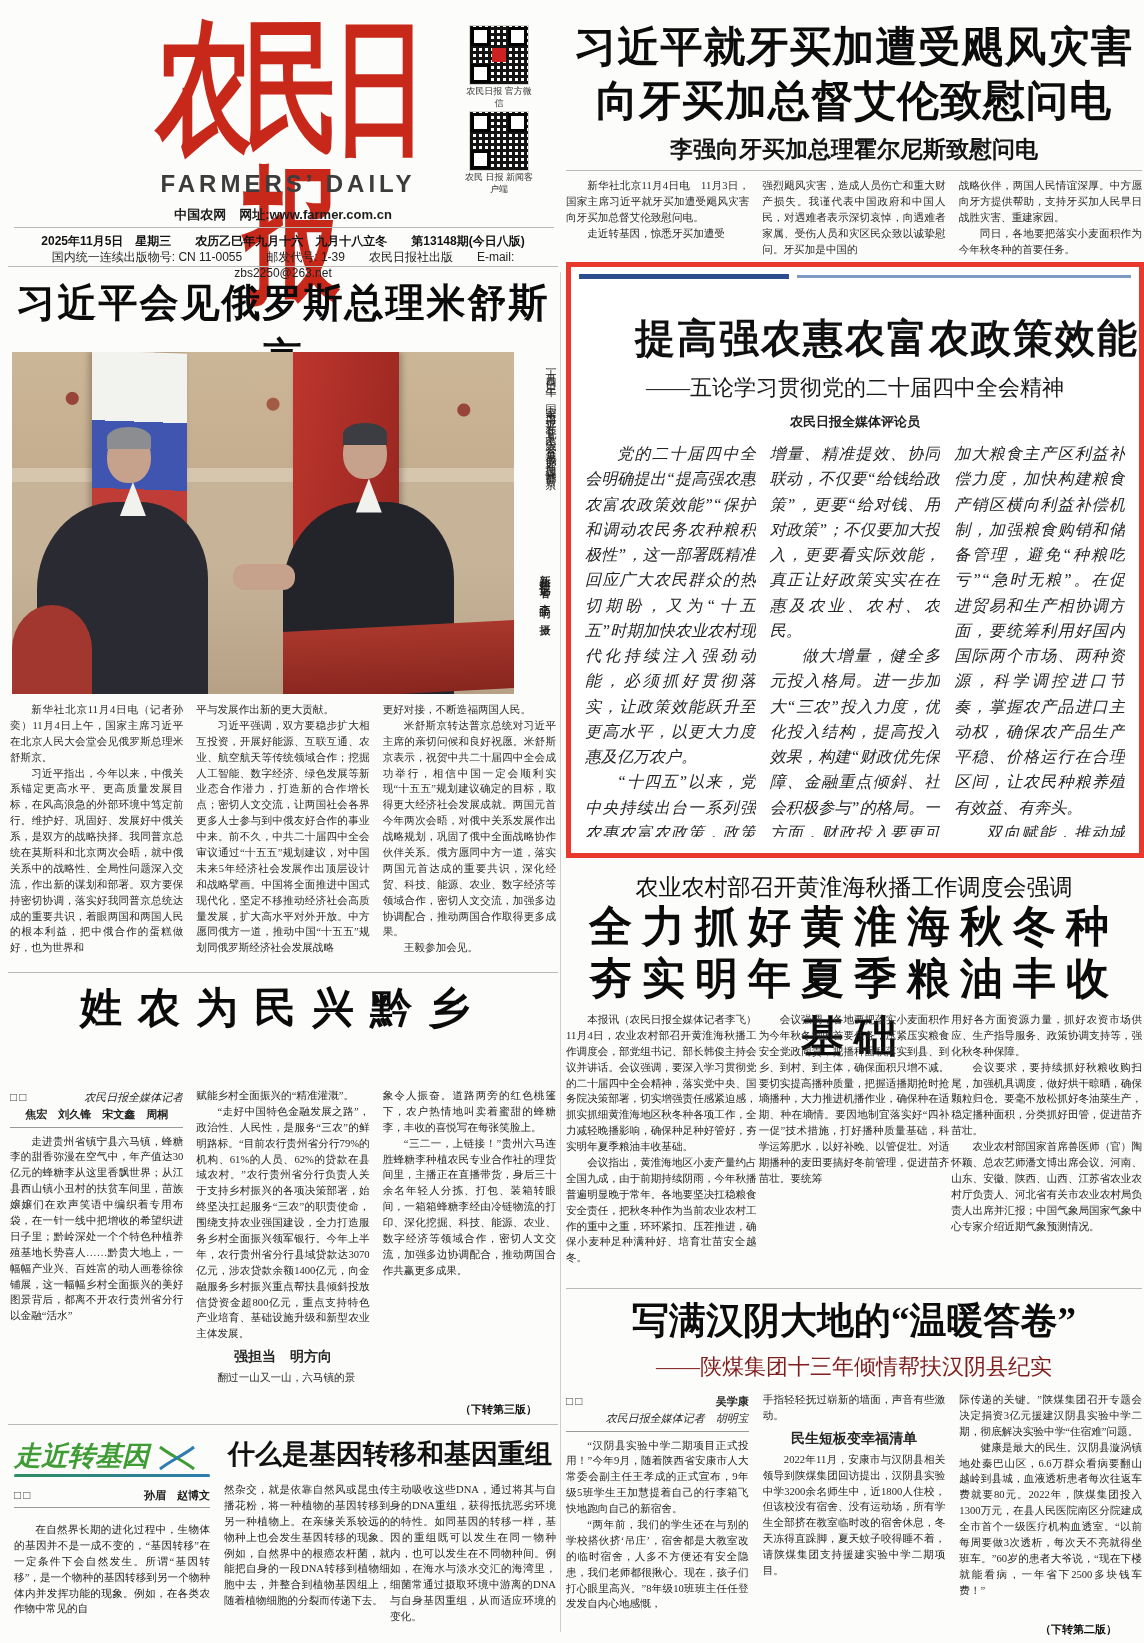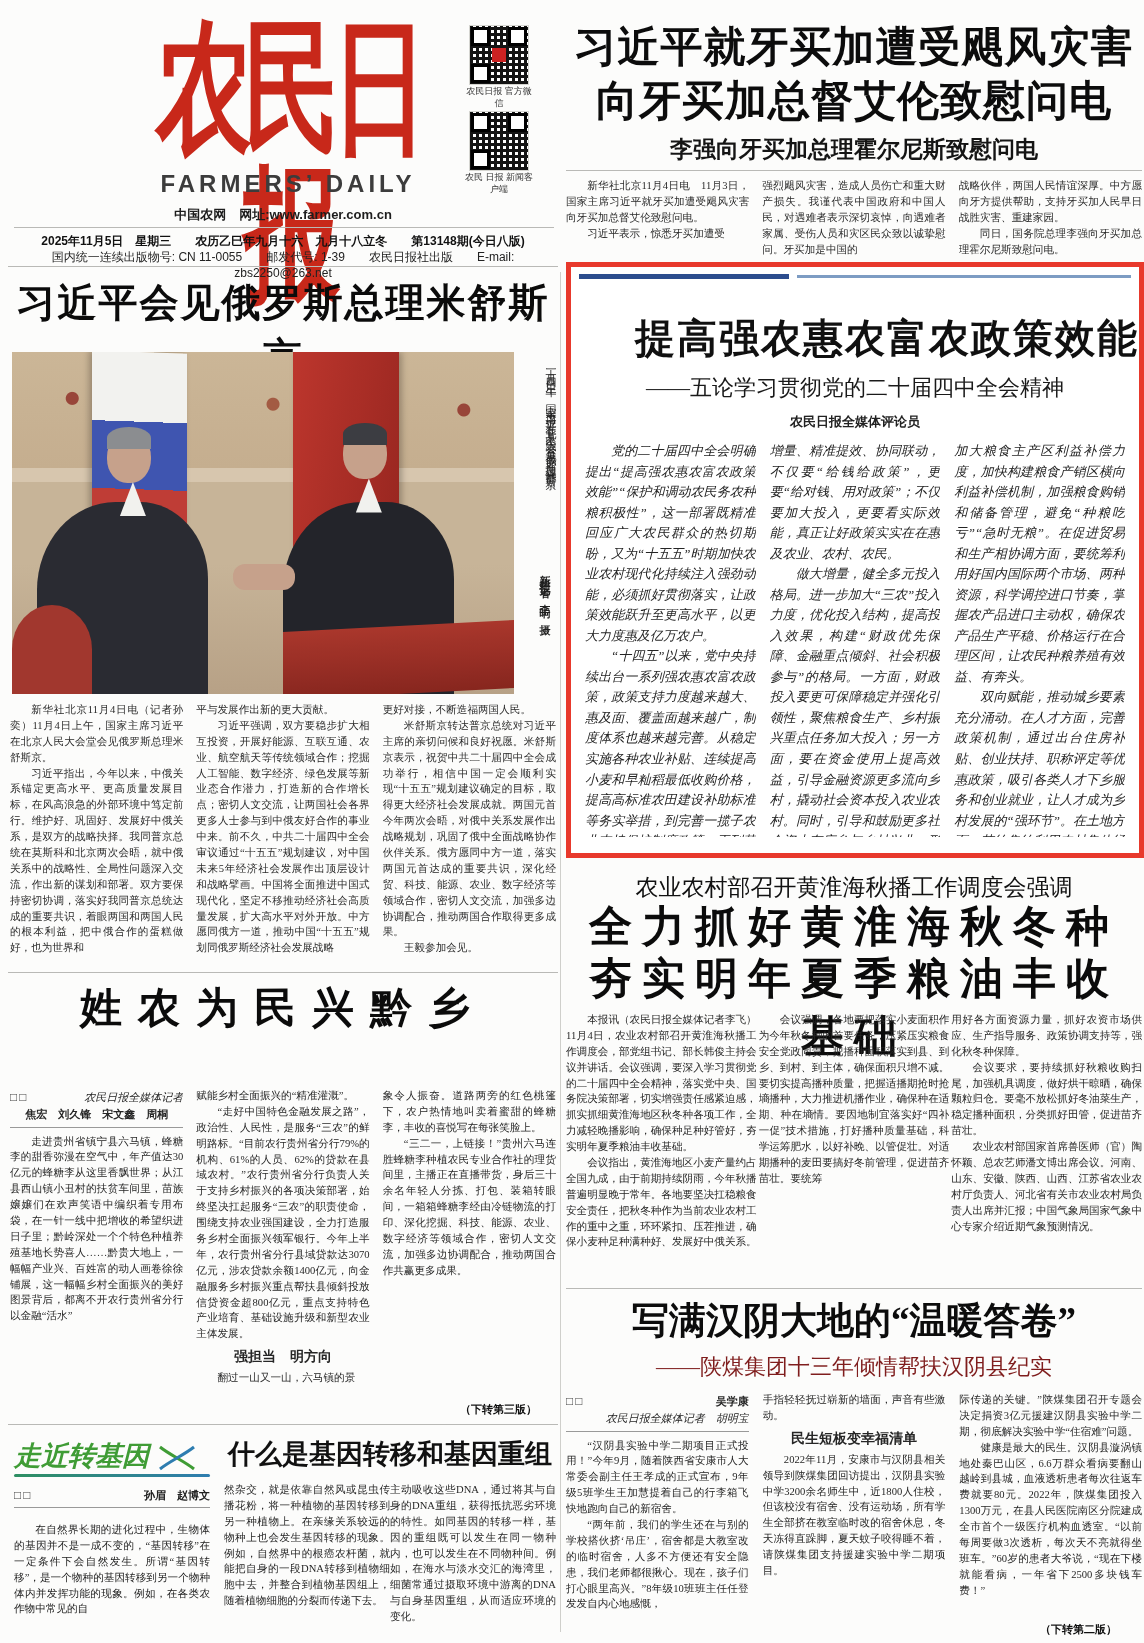--- a/index.html
+++ b/index.html
@@ -70,21 +70,21 @@
   
   .redbox{left:566px;top:262px;width:568px;height:586px;border:5px solid #e8392c;background:#fff;}
   .bluebar{position:absolute;left:8px;top:7px;right:8px;height:5px;display:flex;gap:8px;}
   .bluebar span:first-child{width:38%;background:#2c4d8e;}
   .bluebar span:last-child{flex:1;background:#7d9cc3;height:3px;align-self:center;}
   .ed-title{position:absolute;left:0;top:44px;width:100%;text-align:right;font:900 40px "Liberation Serif",serif;
             color:#101010;letter-spacing:2px;}
   .ed-sub{position:absolute;left:0;top:106px;width:100%;text-align:center;font:22px "Liberation Serif",serif;color:#1a1a1a;}
   .ed-by{position:absolute;left:0;top:146px;width:100%;text-align:center;font:700 13px "Liberation Serif",serif;}
   .ed-cols{position:absolute;left:14px;top:174px;right:14px;height:396px;display:flex;gap:14px;}
-  .ed-col{flex:1;overflow:hidden;font-style:italic;font-size:13px;line-height:1.58;color:#242424;}
+  .ed-col{flex:1;overflow:hidden;font-style:italic;font-size:16px;line-height:1.58;color:#242424;}
 
   
   .qz-kicker{left:566px;top:872px;width:576px;text-align:center;font:23px "Liberation Serif",serif;color:#111;}
   .qz-h{left:566px;width:576px;text-align:center;font:900 43px "Liberation Serif",serif;color:#0b0b0b;letter-spacing:10px;}
   .qz-cols{left:566px;top:1012px;width:576px;height:266px;display:flex;gap:2px;position:absolute;}
 
   
   .hy-h{left:566px;top:1296px;width:576px;text-align:center;font:900 37px "Liberation Serif",serif;color:#0c0c0c;}
   .hy-sub{left:566px;top:1352px;width:576px;text-align:center;font:22px "Liberation Serif",serif;color:#7f1d1d;}
   .hy-cols{left:566px;top:1392px;width:576px;height:240px;display:flex;gap:14px;position:absolute;}
@@ -141,28 +141,28 @@
   <div class="abs pub-line">国内统一连续出版物号: CN 11-0055　　邮发代号: 1-39　　农民日报社出版　　E-mail: zbs2250@263.net</div>
   <div class="hairline" style="left:8px;top:266px;width:550px;"></div>
 
   <div class="abs cond-h" style="top:22px;">习近平就牙买加遭受飓风灾害</div>
   <div class="abs cond-h" style="top:76px;">向牙买加总督艾伦致慰问电</div>
   <div class="abs cond-sub">李强向牙买加总理霍尔尼斯致慰问电</div>
   <div class="hairline" style="left:566px;top:170px;width:576px;"></div>
   <div class="abs news-cols" style="left:566px;top:178px;width:576px;height:80px;">
     <div class="news-col">
         <p>新华社北京11月4日电　11月3日，国家主席习近平就牙买加遭受飓风灾害向牙买加总督艾伦致慰问电。</p>
-        <p>习近平表示，惊悉牙买加遭受</p>
+        <p>走近转基因，惊悉牙买加遭受</p>
       </div>
     <div class="news-col cont">
         <p>强烈飓风灾害，造成人员伤亡和重大财产损失。我谨代表中国政府和中国人民，对遇难者表示深切哀悼，向遇难者家属、受伤人员和灾区民众致以诚挚慰问。牙买加是中国的</p>
       </div>
     <div class="news-col cont">
         <p>战略伙伴，两国人民情谊深厚。中方愿向牙方提供帮助，支持牙买加人民早日战胜灾害、重建家园。</p>
-        <p>同日，国务院总理李强向牙买加总理霍尔尼斯致慰问电。</p>
+        <p>同日，各地要把落实小麦面积作为今年秋冬种的首要任务。</p>
       </div>
   </div>
 
   <div class="abs xi-h">习近平会见俄罗斯总理米舒斯京</div>
   <div class="abs photo">
     <div class="art"></div>
     <div class="flag-ru"></div>
     <div class="flag-cn"></div>
     <div class="person left"></div>
     <div class="person right"></div>
@@ -219,21 +219,21 @@
         </div>
     </div>
   </div>
 
   <div class="abs qz-kicker">农业农村部召开黄淮海秋播工作调度会强调</div>
   <div class="abs qz-h" style="top:898px;">全力抓好黄淮海秋冬种</div>
   <div class="abs qz-h" style="top:950px;">夯实明年夏季粮油丰收基础</div>
   <div class="qz-cols">
     <div class="body-col">
         <p>本报讯（农民日报全媒体记者李飞）11月4日，农业农村部召开黄淮海秋播工作调度会，部党组书记、部长韩俊主持会议并讲话。会议强调，要深入学习贯彻党的二十届四中全会精神，落实党中央、国务院决策部署，切实增强责任感紧迫感，抓实抓细黄淮海地区秋冬种各项工作，全力减轻晚播影响，确保种足种好管好，夯实明年夏季粮油丰收基础。</p>
-        <p>会议指出，黄淮海地区小麦产量约占全国九成，由于前期持续阴雨，今年秋播普遍明显晚于常年。各地要坚决扛稳粮食安全责任，把秋冬种作为当前农业农村工作的重中之重，环环紧扣、压茬推进，确保小麦种足种满种好、发展好中俄关系。</p>
+        <p>会议指出，黄淮海地区小麦产量约占全国九成，由于前期持续阴雨，今年秋播普遍明显晚于常年。各地要坚决扛稳粮食安全责任，把秋冬种作为当前农业农村工作的重中之重，环环紧扣、压茬推进，确保小麦种足种满种好、培育壮苗安全越冬。</p>
       </div>
     <div class="body-col">
         <p>会议强调，各地要把落实小麦面积作为今年秋冬种的首要任务，压紧压实粮食安全党政同责，把播种面积落实到县、到乡、到村、到主体，确保面积只增不减。要切实提高播种质量，把握适播期抢时抢墒播种，大力推进机播作业，确保种在适期、种在墒情。要因地制宜落实好“四补一促”技术措施，打好播种质量基础，科学运筹肥水，以好补晚、以管促壮。对适期播种的麦田要搞好冬前管理，促进苗齐苗壮。要统筹</p>
       </div>
     <div class="body-col cont">
         <p>用好各方面资源力量，抓好农资市场供应、生产指导服务、政策协调支持等，强化秋冬种保障。</p>
         <p>会议要求，要持续抓好秋粮收购扫尾，加强机具调度，做好烘干晾晒，确保颗粒归仓。要毫不放松抓好冬油菜生产，稳定播种面积，分类抓好田管，促进苗齐苗壮。</p>
         <p>农业农村部国家首席兽医师（官）陶怀颖、总农艺师潘文博出席会议。河南、山东、安徽、陕西、山西、江苏省农业农村厅负责人、河北省有关市农业农村局负责人出席并汇报；中国气象局国家气象中心专家介绍近期气象预测情况。</p>
       </div>
   </div>

